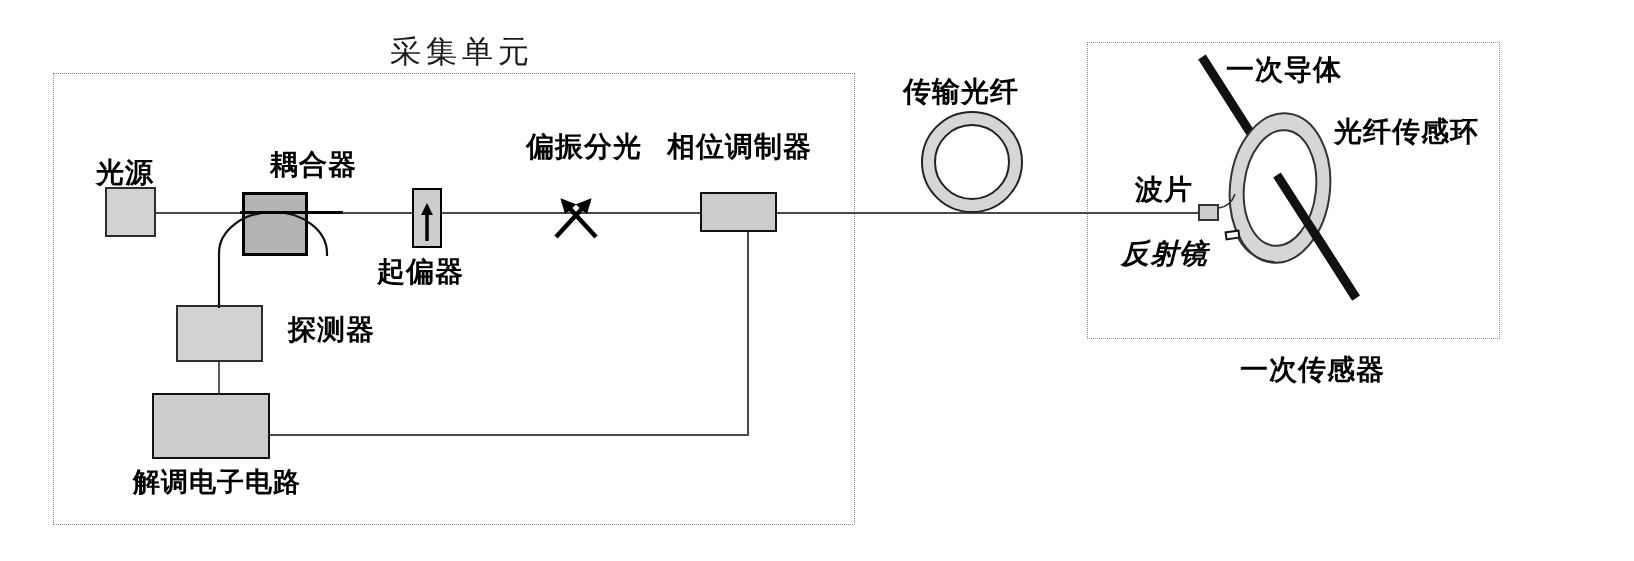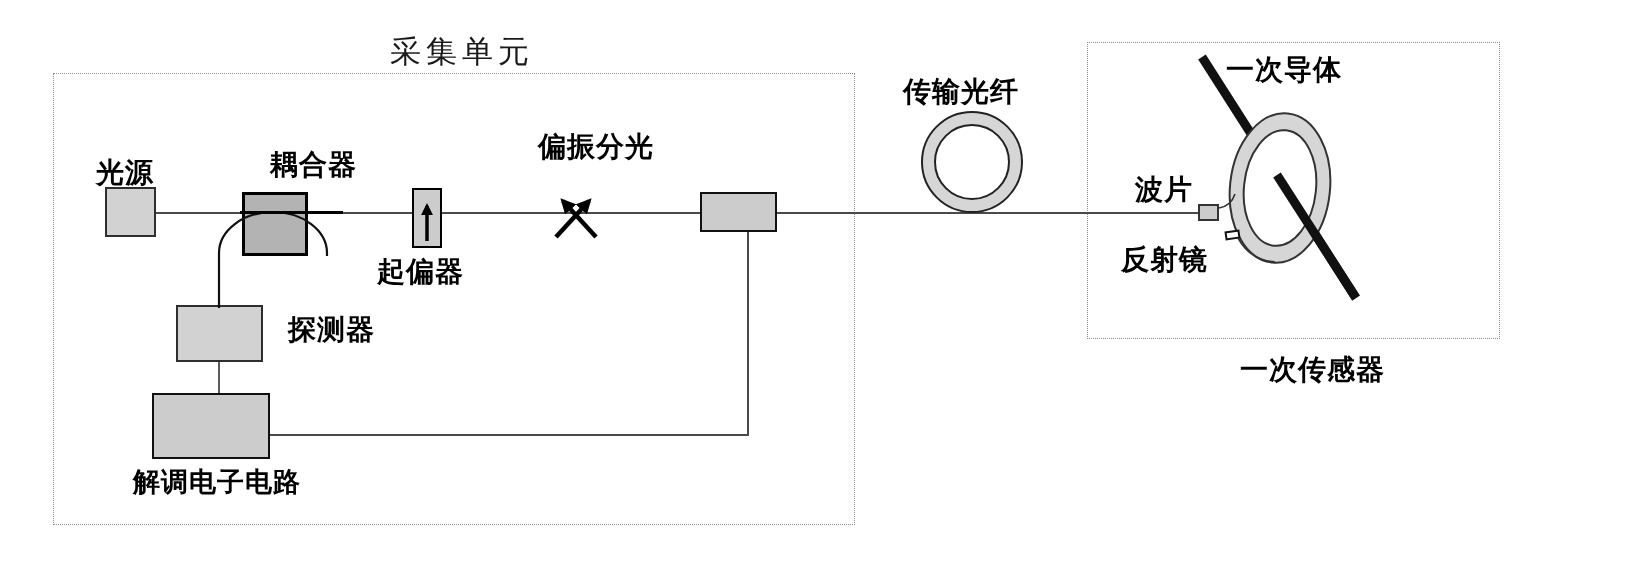--- a/index.html
+++ b/index.html
@@ -105,31 +105,33 @@
   </svg>
 
   <div class="title-serif" style="left:390px;top:31px;">采集单元</div>
 
   <div class="lbl" style="left:96px;top:158px;">光源</div>
 
   <div class="lbl" style="left:234px;top:150px;margin-left:36px;">耦合器</div>
 
   <div class="lbl" style="left:377px;top:257px;">起偏器</div>
 
-  <div class="lbl" style="left:526px;top:132px;margin-left:12px;">偏振分光</div>
+  <div class="lbl" style="left:526px;top:132px;">偏振分光</div>
 
+  <div class="lbl" style="left:667px;top:132px;">相位调制器</div>
 
   <div class="lbl" style="left:288px;top:315px;">探测器</div>
 
   <div class="lbl" style="left:133px;top:468px;font-size:27px;">解调电子电路</div>
 
   <div class="lbl" style="left:903px;top:77px;">传输光纤</div>
 
   <div class="lbl" style="left:1226px;top:55px;">一次导体</div>
 
+  <div class="lbl" style="left:1334px;top:117px;">光纤传感环</div>
 
   <div class="lbl" style="left:1135px;top:175px;">波片</div>
 
-  <div class="lbl" style="left:1121px;top:245px;">反射镜</div>
+  <div class="lbl" style="left:1121px;top:239px;font-style:italic;">反射镜</div>
 
   <div class="lbl" style="left:1194px;top:355px;margin-left:46px;">一次传感器</div>
 
 </div>
 
 </body></html>

